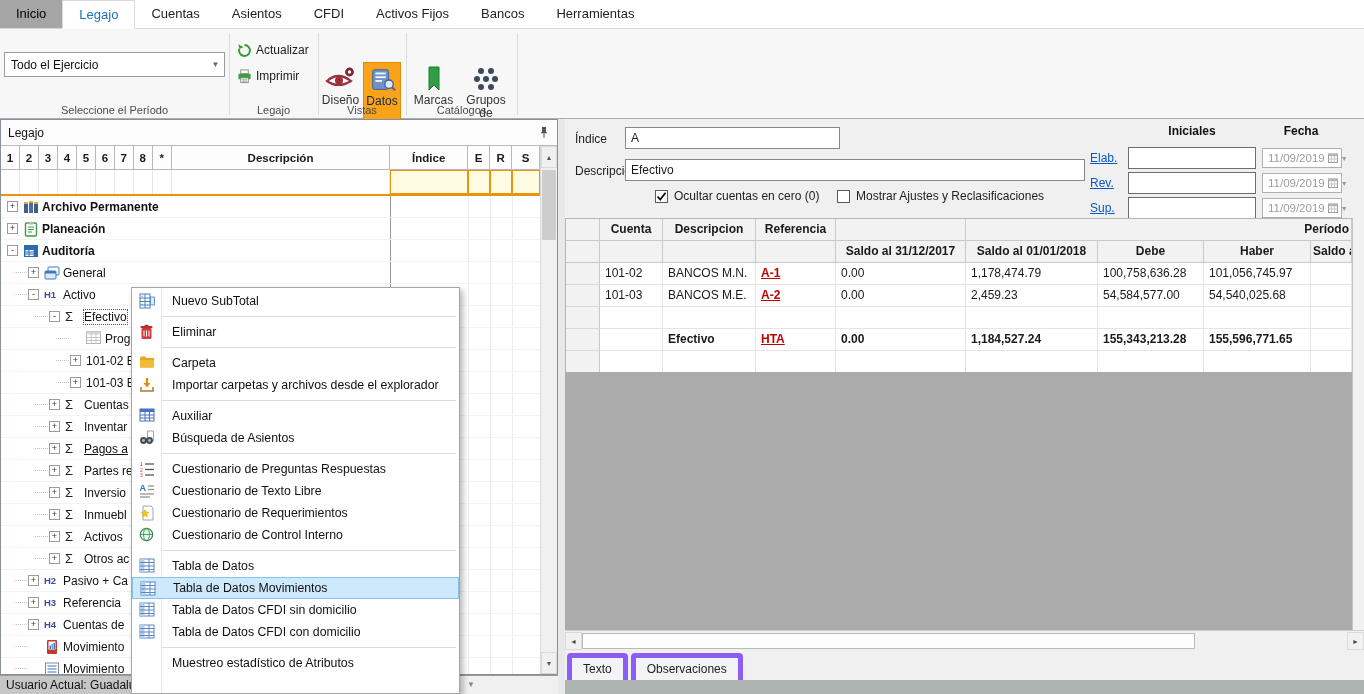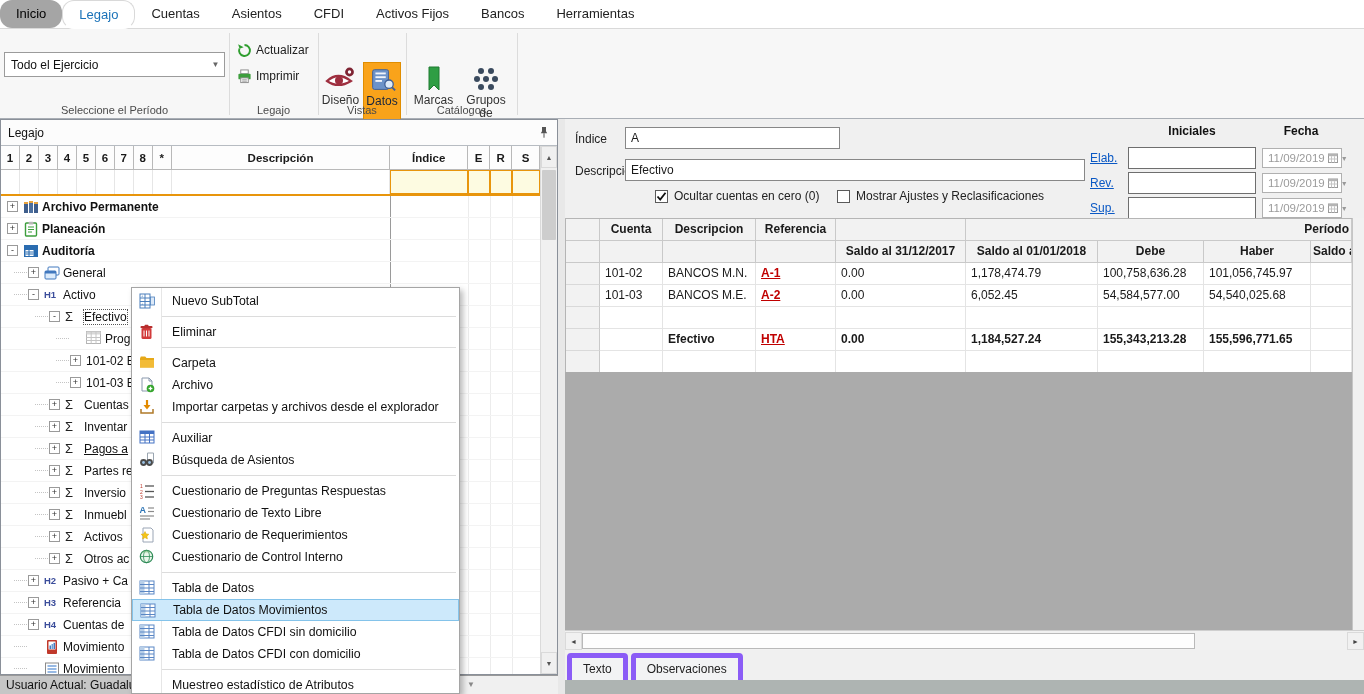--- a/index.html
+++ b/index.html
@@ -3,21 +3,21 @@
 <meta charset="utf-8">
 <style>
   html,body{margin:0;padding:0;}
   body{width:1364px;height:694px;position:relative;overflow:hidden;background:#fff;
        font-family:"Liberation Sans","DejaVu Sans",sans-serif;font-size:12px;color:#1a1a1a;}
   #screen{position:absolute;inset:0;width:1364px;height:694px;overflow:hidden;}
 
   
   .ribbon{position:absolute;left:0;top:0;width:1364px;height:119px;background:#f7f7f7;border-bottom:1px solid #a9aeb5;box-sizing:border-box;}
   .tabrow{position:absolute;left:0;top:0;right:0;height:29px;background:#fff;border-bottom:1px solid #d9d9d9;display:flex;box-sizing:border-box;}
-  .rtab{padding:0 16px;line-height:27px;font-size:13px;color:#222;white-space:nowrap;cursor:default;border-radius:12px;}
+  .rtab{padding:0 16px;line-height:27px;font-size:13px;color:#222;white-space:nowrap;cursor:default;}
   .rtab.inicio{background:#a5a5a5;color:#000;}
   .rtab.selected{color:#1a72b8;border:1px solid #d9d9d9;border-bottom:1px solid #fff;margin-bottom:-1px;background:#fff;}
   .rbody{position:absolute;left:0;top:29px;right:0;height:89px;background:#f7f7f7;}
   .vsep{position:absolute;top:4px;height:82px;width:1px;background:#dcdcdc;}
   .grouplabel{position:absolute;bottom:2px;font-size:11px;color:#4a4a4a;text-align:center;white-space:nowrap;}
   .combo{position:absolute;left:4px;top:23px;width:221px;height:25px;background:#fff;border:1px solid #9b9b9b;display:flex;align-items:center;box-sizing:border-box;}
   .combo .ctext{flex:1;padding:0 6px;font-size:12px;color:#111;}
   .combo .carrow{width:17px;text-align:center;color:#666;font-size:8px;}
   .smallbtn{position:absolute;display:flex;align-items:center;gap:4px;height:20px;font-size:12px;color:#222;padding:0 3px;cursor:default;}
   .bigbtn{position:absolute;top:33px;height:68px;display:flex;flex-direction:column;align-items:center;justify-content:flex-start;font-size:12px;color:#333;text-align:center;box-sizing:border-box;padding-top:4px;cursor:default;}
@@ -508,21 +508,21 @@
             <div class="gc num" style="width: 106px;">100,758,636.28</div>
             <div class="gc num" style="width: 107px;">101,056,745.97</div>
             <div class="gc num" style="width: 41px;"></div>
           </div>
           <div class="grow">
             <div class="gc rowhdr" style="width: 34px;"></div>
             <div class="gc " style="width: 63px;">101-03</div>
             <div class="gc " style="width: 93px;">BANCOS M.E.</div>
             <div class="gc " style="width: 80px;"><span class="reflink">A-2</span></div>
             <div class="gc num" style="width: 130px;">0.00</div>
-            <div class="gc num" style="width: 132px;">6,052.45</div>
+            <div class="gc num" style="width: 132px;">2,459.23</div>
             <div class="gc num" style="width: 106px;">54,584,577.00</div>
             <div class="gc num" style="width: 107px;">54,540,025.68</div>
             <div class="gc num" style="width: 41px;"></div>
           </div>
           <div class="grow">
             <div class="gc rowhdr" style="width: 34px;"></div>
             <div class="gc " style="width: 63px;"></div>
             <div class="gc " style="width: 93px;"></div>
             <div class="gc " style="width: 80px;"></div>
             <div class="gc num" style="width: 130px;"></div>
@@ -598,30 +598,20 @@
       <div class="msep"></div>
       <div class="mi">
         <span class="ic "><svg width="16" height="14" viewBox="0 0 16 14">
             <path d="M1 3.5 L1 12.5 L15 12.5 L15 3 L7.5 3 L6.2 1.5 L1.8 1.5 z" fill="#e6a817"></path>
             <path d="M1 5 L15 5 L15 12.5 L1 12.5 z" fill="#f2bb37"></path>
           </svg></span>
         <span>Carpeta</span>
       </div>
       <div class="mi">
         <span class="ic "><svg width="16" height="16" viewBox="0 0 16 16">
-            <path d="M3 1h7l3 3v10H3z" fill="#fff" stroke="#8a99ad"></path>
-            <path d="M10 1v3h3" fill="none" stroke="#8a99ad"></path>
-            <circle cx="11.5" cy="11.5" r="3.8" fill="#34a42c"></circle>
-            <line x1="11.5" y1="9.6" x2="11.5" y2="13.4" stroke="#fff" stroke-width="1.3"></line>
-            <line x1="9.6" y1="11.5" x2="13.4" y2="11.5" stroke="#fff" stroke-width="1.3"></line>
-          </svg></span>
-        <span>Archivo</span>
-      </div>
-      <div class="mi">
-        <span class="ic "><svg width="16" height="16" viewBox="0 0 16 16">
             <path d="M8 1v7" stroke="#e28a00" stroke-width="2.2"></path>
             <path d="M4.5 6L8 10.5 11.5 6z" fill="#e28a00"></path>
             <path d="M2 10v4h12v-4" fill="none" stroke="#b07a28" stroke-width="1.5"></path>
           </svg></span>
         <span>Importar carpetas y archivos desde el explorador</span>
       </div>
       <div class="msep"></div>
       <div class="mi">
         <span class="ic "><svg width="16" height="14" viewBox="0 0 16 14">
             <rect x="1" y="1" width="14" height="12" fill="#fff" stroke="#4472c4"></rect>

